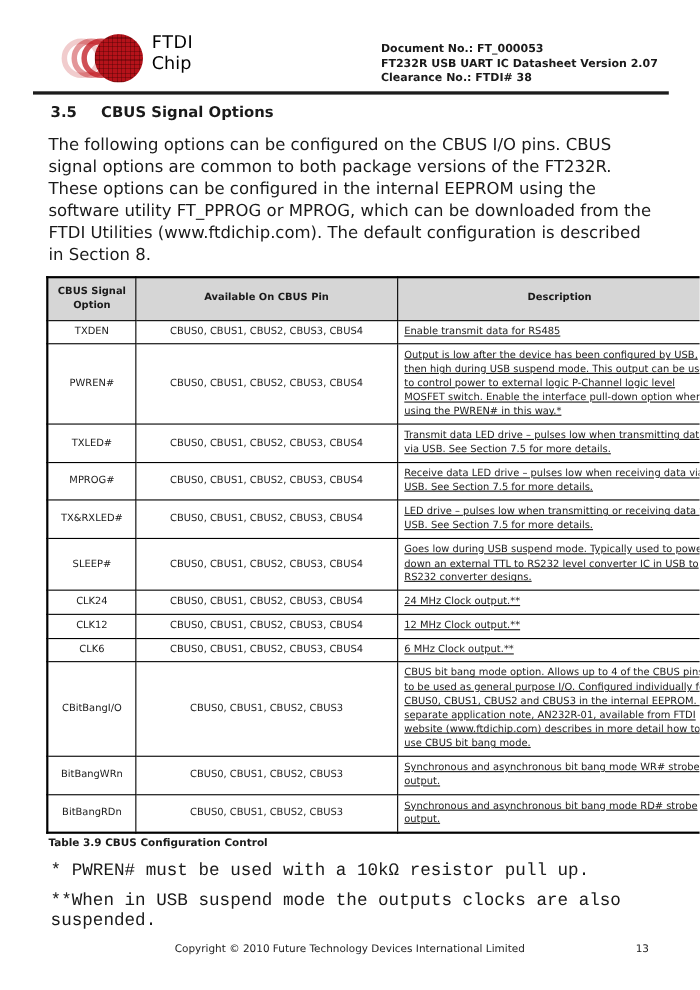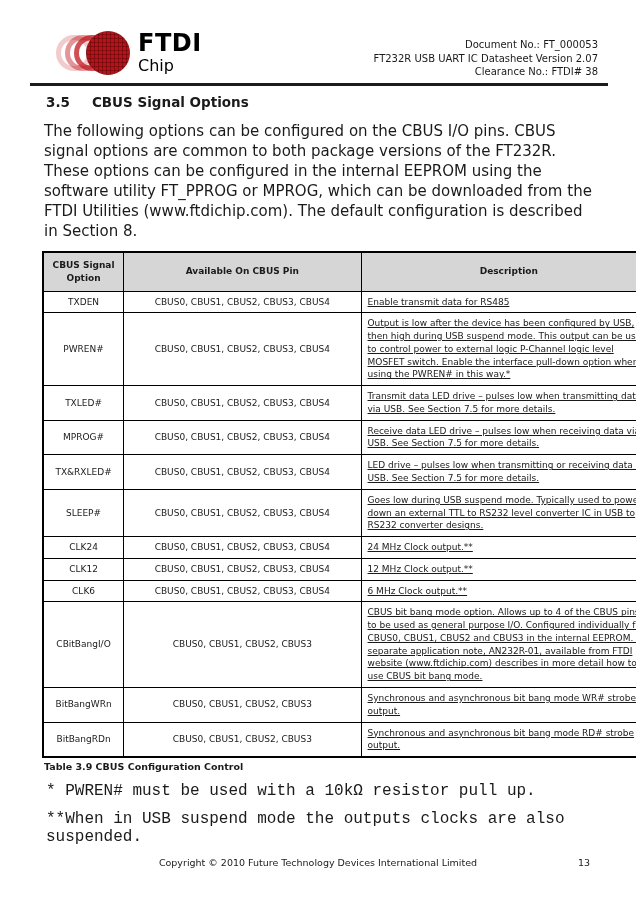--- a/index.html
+++ b/index.html
@@ -34,27 +34,27 @@
   .logo-circle {
     position: absolute; left: 30px; top: 1px;
     width: 44px; height: 44px;
     border-radius: 50%;
     background-color: #b5121a;
     background-image:
       repeating-linear-gradient(0deg,  rgba(60,0,0,0.35) 0 1px, transparent 1px 4px),
       repeating-linear-gradient(90deg, rgba(60,0,0,0.35) 0 1px, transparent 1px 4px);
   }
   .logo-text { position: absolute; left: 82px; top: 1px; color: #000; }
-  .logo-ftdi { font-size: 24px; font-weight: bold; line-height: 1; letter-spacing: 0.5px; }
+  .logo-ftdi { font-size: 16px; font-weight: normal; line-height: 1; letter-spacing: 0.5px; }
   .logo-chip { font-size: 16px; line-height: 1; margin-top: 3px; }
 
   .doc-info {
-    text-align: right;
+    text-align: left;
     font-size: 10px;
-    font-weight: normal;
+    font-weight: bold;
     line-height: 1.35;
     padding-top: 8px;
   }
 
   .header-rule {
     margin: 4px 28px 0 30px;
     height: 0;
     border-top: 3px solid #1c1c1c;
   }
 

